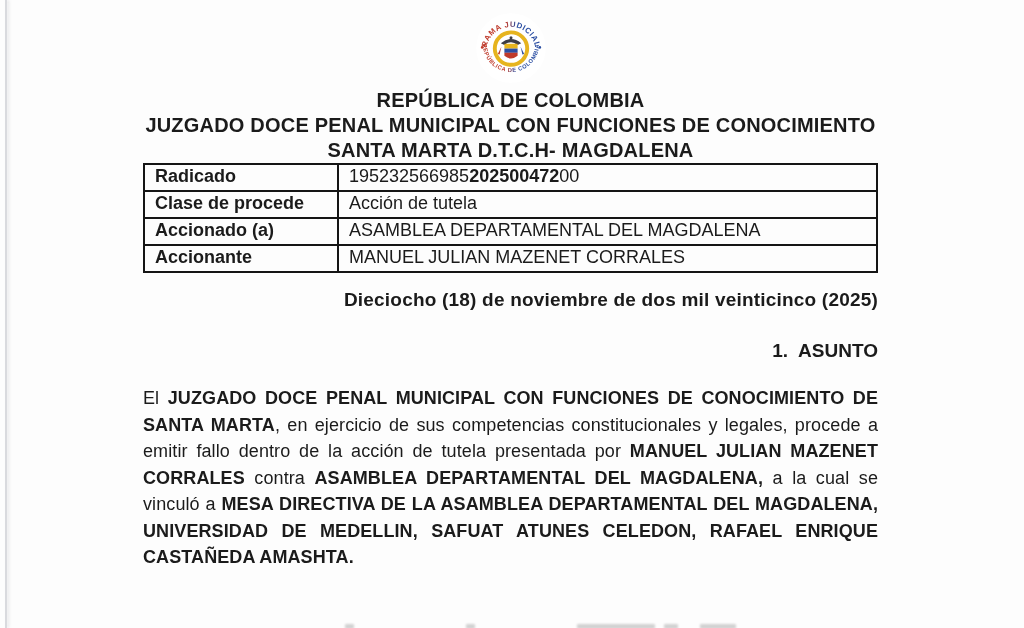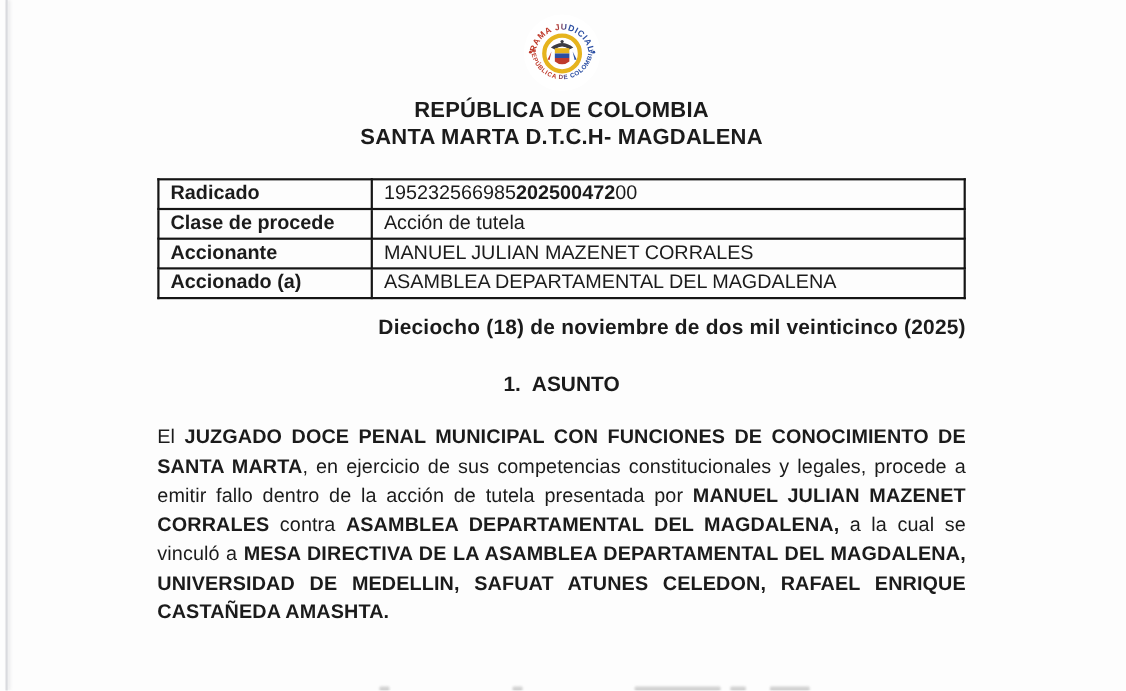--- a/index.html
+++ b/index.html
@@ -42,21 +42,21 @@
     text-align: center;
     font-weight: bold;
     font-size: 20px;
     line-height: 25px;
     margin-top: 4px;
     letter-spacing: 0.2px;
   }
   .case-table {
     width: 100%;
     border-collapse: collapse;
-    margin-top: 24px;
+    margin-top: 0;
     font-size: 18px;
   }
   .case-table td {
     border: 2px solid #151515;
     padding: 1px 10px 3px 10px;
     vertical-align: top;
     line-height: 21px;
   }
   .case-table td.lbl {
     width: 172px;
@@ -64,21 +64,21 @@
   }
   .case-table td.val b { font-weight: bold; text-align: right; }
   .date-line {
     text-align: right;
     font-weight: bold;
     font-size: 19px;
     margin-top: 16px;
     letter-spacing: 0.2px;
   }
   .section-heading {
-    text-align: center;
+    text-align: right;
     font-weight: bold;
     font-size: 19px;
     margin-top: 29px;
   }
   .section-heading .num { margin-right: 10px; }
   .body-par {
     margin: 23px 0 4px 0;
     font-size: 18px;
     line-height: 26.5px;
     text-align: justify;
@@ -136,40 +136,41 @@
         <path d="M76,58 L82,70 L79,71 Z" fill="#2b4ea2"></path>
         <rect x="49" y="53" width="22" height="8" fill="#e6b41e"></rect>
         <rect x="49" y="61" width="22" height="7" fill="#2b4ea2"></rect>
         <path d="M49,68 h22 v5 q-11,9 -22,0 Z" fill="#bf3a2b"></path>
       </g>
     </svg>
   </div>
 
   <div class="doc-header">
     <div>REPÚBLICA DE COLOMBIA</div>
+    <div>JUZGADO DOCE PENAL MUNICIPAL CON FUNCIONES DE CONOCIMIENTO</div>
     <div>SANTA MARTA D.T.C.H- MAGDALENA</div>
   </div>
 
   <table class="case-table">
     <tbody>
       <tr>
         <td class="lbl">Radicado</td>
         <td class="val"><span>195232566985</span><b>202500472</b><span>00</span></td>
       </tr>
       <tr>
         <td class="lbl">Clase de procede</td>
         <td class="val">Acción de tutela</td>
       </tr>
       <tr>
+        <td class="lbl">Accionado (a)</td>
+        <td class="val">ASAMBLEA DEPARTAMENTAL DEL MAGDALENA</td>
+      </tr>
+      <tr>
         <td class="lbl">Accionante</td>
         <td class="val">MANUEL JULIAN MAZENET CORRALES</td>
-      </tr>
-      <tr>
-        <td class="lbl">Accionado (a)</td>
-        <td class="val">ASAMBLEA DEPARTAMENTAL DEL MAGDALENA</td>
       </tr>
     </tbody>
   </table>
 
   <div class="date-line">Dieciocho (18) de noviembre de dos mil veinticinco (2025)</div>
 
   <div class="section-heading">
     <span class="num">1.</span><span>ASUNTO</span>
   </div>
 

